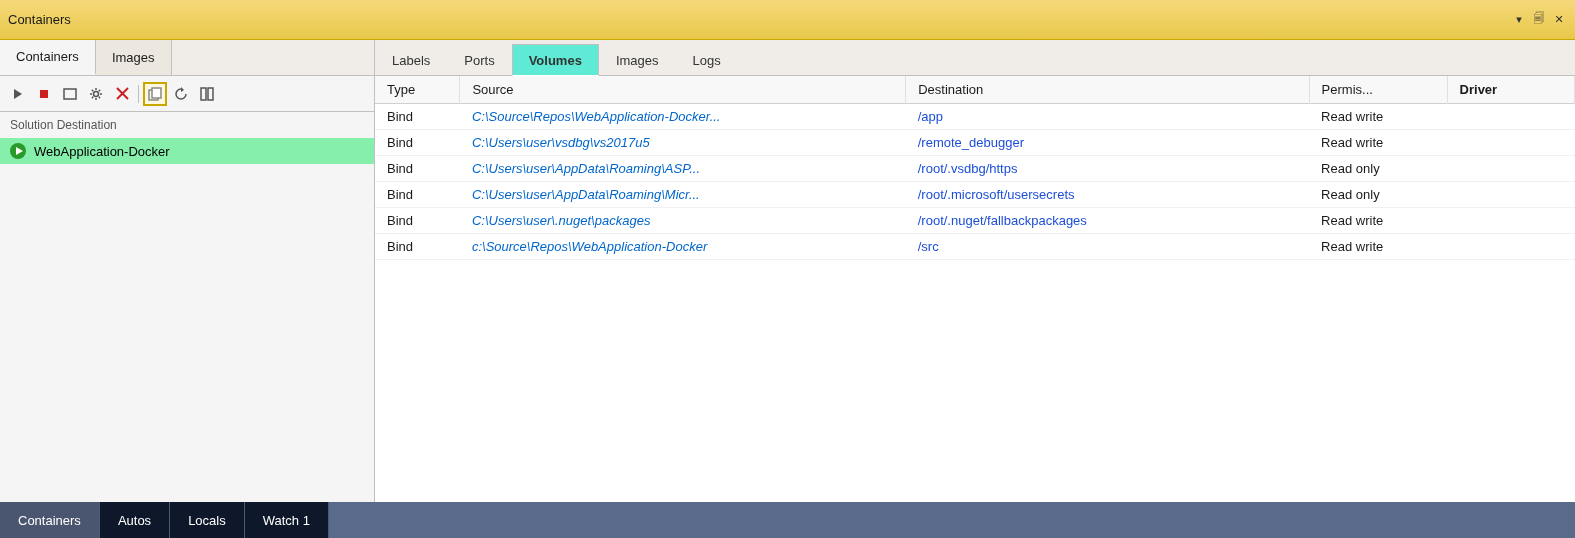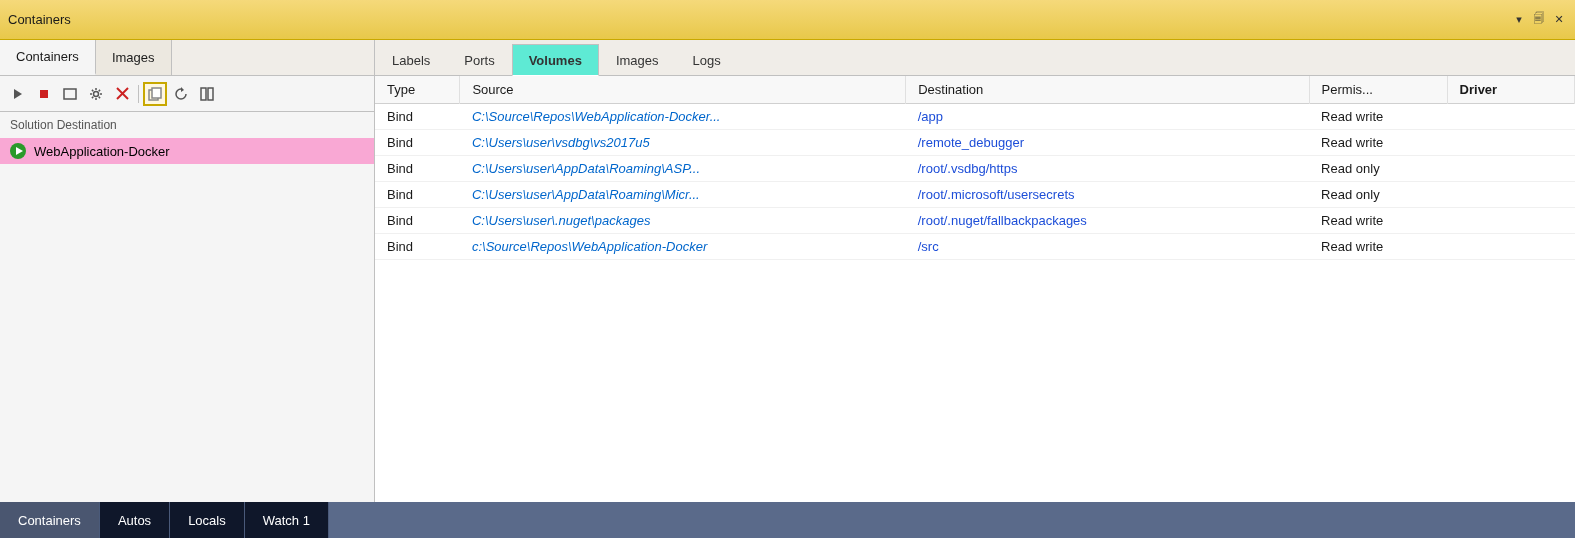--- a/index.html
+++ b/index.html
@@ -126,21 +126,21 @@
       font-size: 12px;
       color: #555;
       background: #f5f5f5;
     }
     .container-item {
       display: flex;
       align-items: center;
       padding: 5px 10px;
       gap: 8px;
       cursor: pointer;
-      background: #f9a8d4;
+      background: #86efac;
     }
     .play-icon {
       width: 16px;
       height: 16px;
       background: #2a9a2a;
       border-radius: 50%;
       display: flex;
       align-items: center;
       justify-content: center;
       flex-shrink: 0;

